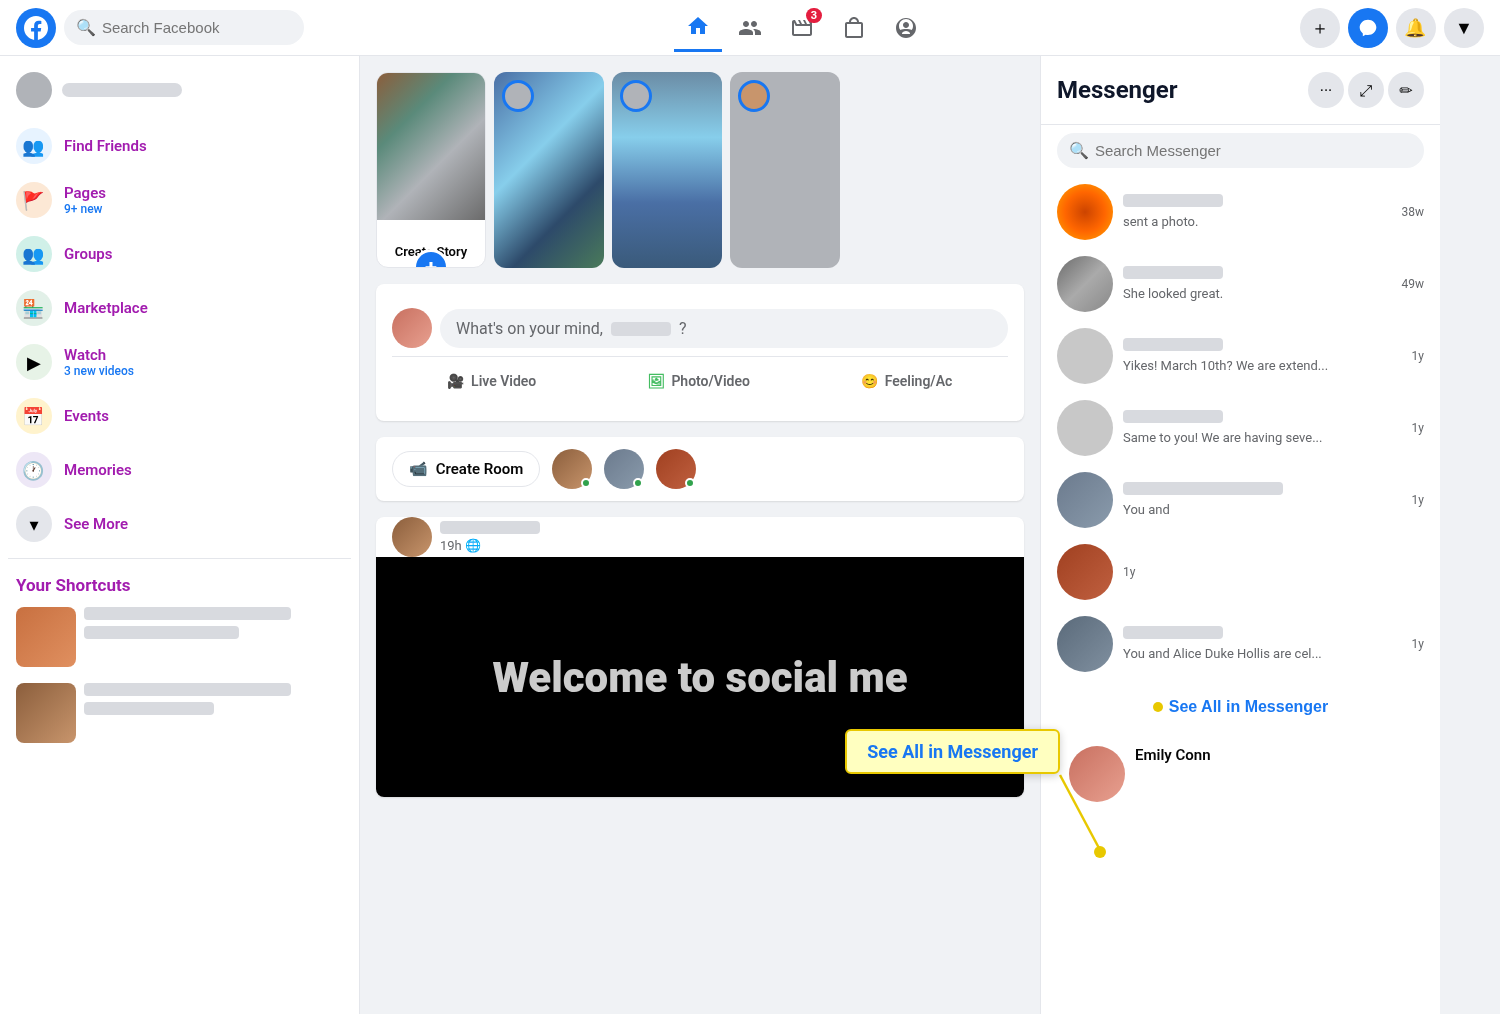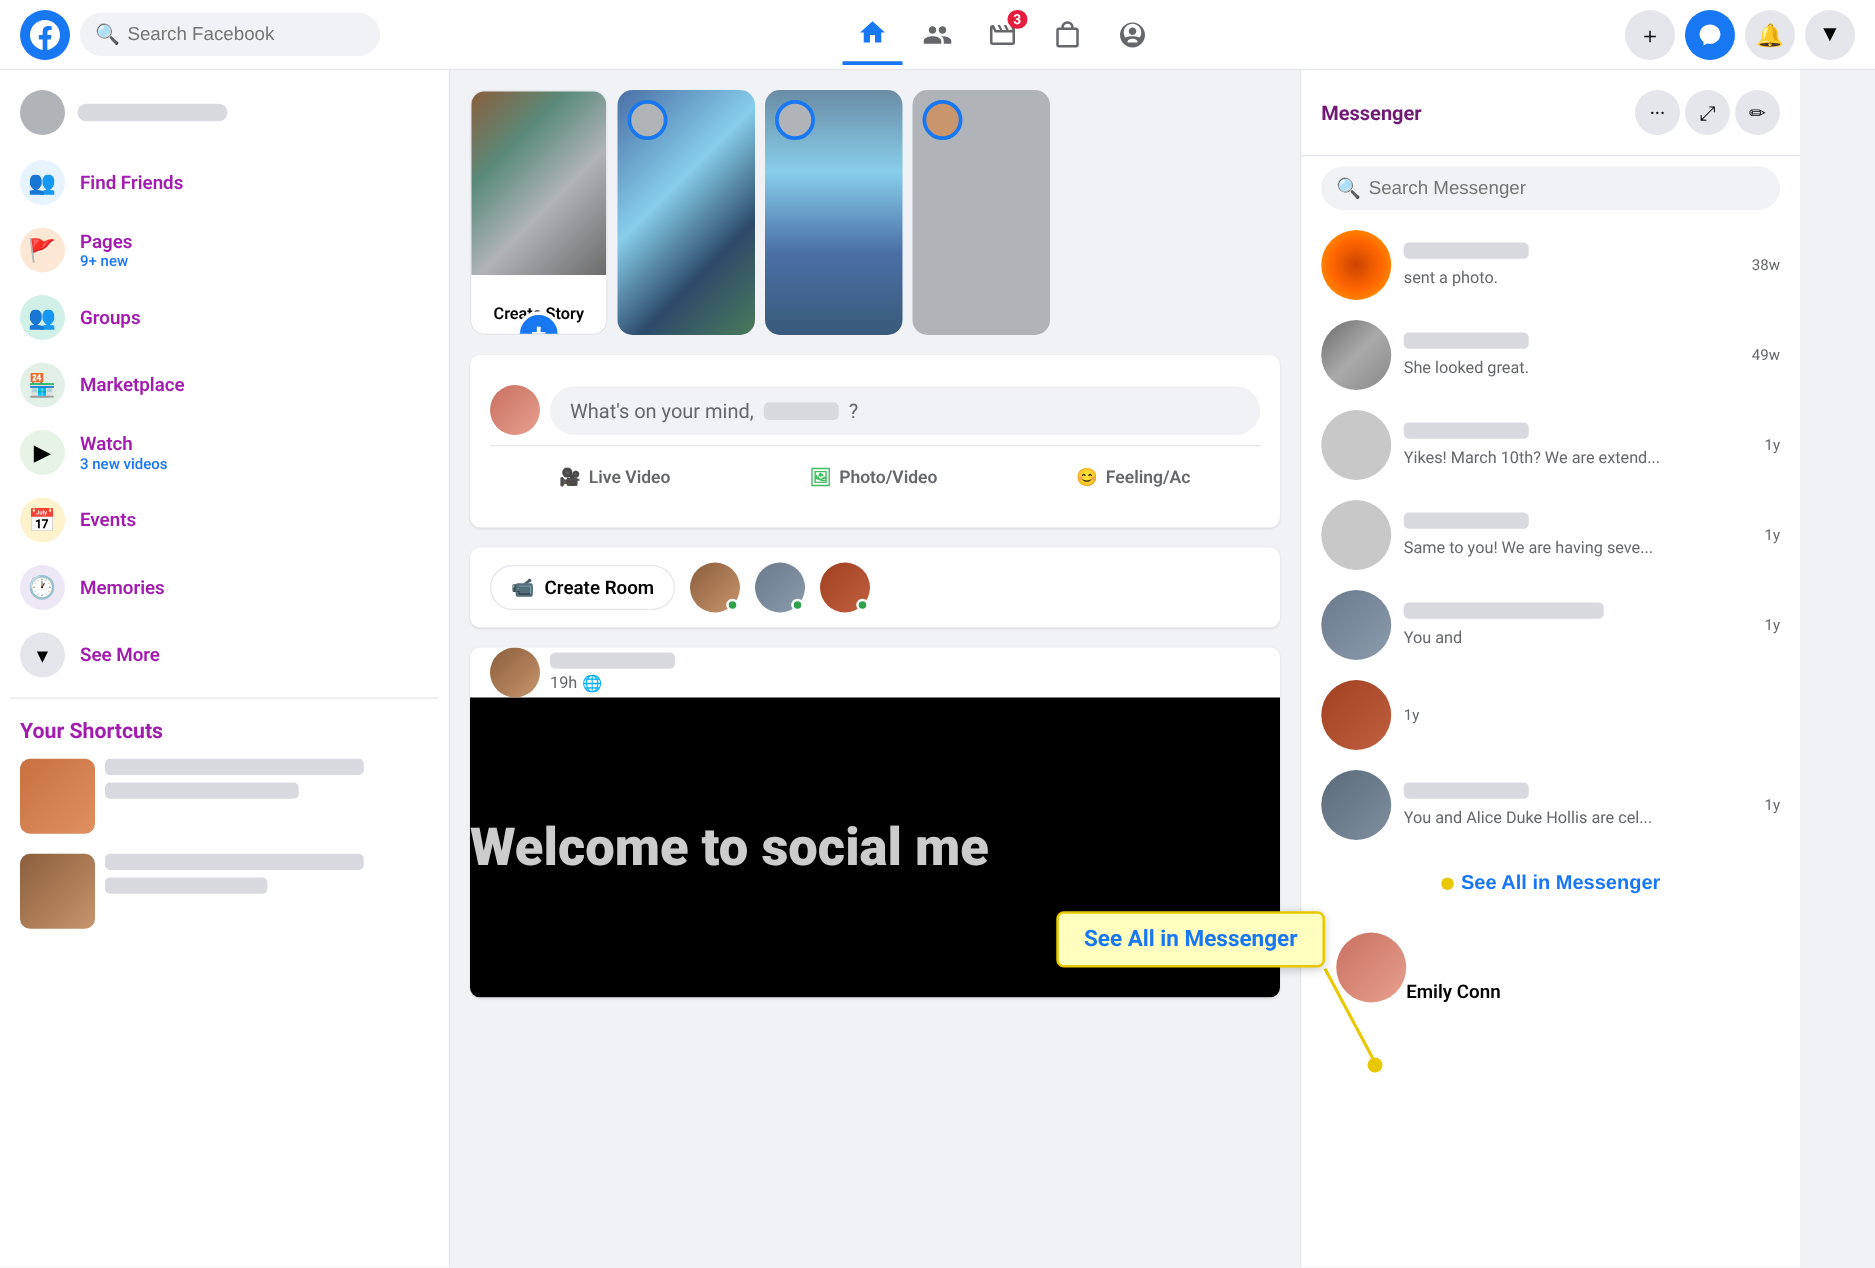--- a/index.html
+++ b/index.html
@@ -76,31 +76,31 @@
     .room-avatar { width: 40px; height: 40px; border-radius: 50%; background: #b0b3b8; flex-shrink: 0; position: relative; }
     .online-dot { position: absolute; bottom: 1px; right: 1px; width: 10px; height: 10px; background: #31a24c; border-radius: 50%; border: 2px solid #fff; }
 
     
     .feed-post { background: #fff; border-radius: 8px; box-shadow: 0 1px 2px rgba(0,0,0,0.1); overflow: hidden; }
     .feed-post-header { display: flex; align-items: center; gap: 8px; padding: 0 16px; }
     .feed-post-avatar { width: 40px; height: 40px; border-radius: 50%; background: #b0b3b8; flex-shrink: 0; }
     .feed-post-meta { flex: 1; }
     .feed-post-name { background: #d8dadf; height: 13px; width: 100px; border-radius: 4px; margin-bottom: 4px; }
     .feed-post-time { font-size: 13px; color: #65676b; display: flex; align-items: center; gap: 4px; }
-    .feed-post-video { width: 100%; height: 240px; background: #000; display: flex; align-items: center; justify-content: flex-start; }
+    .feed-post-video { width: 100%; height: 240px; background: #000; display: flex; align-items: center; justify-content: center; }
     .feed-post-video-text { font-size: 42px; font-weight: 900; color: white; opacity: 0.8; }
 
     
     .messenger-panel {
       width: 400px; flex-shrink: 0; background: #fff;
       border-left: 1px solid #e4e6eb; display: flex; flex-direction: column;
       height: 100%;
     }
     .messenger-header { padding: 16px; display: flex; align-items: center; justify-content: space-between; border-bottom: 1px solid #e4e6eb; }
-    .messenger-title { font-size: 16px; font-weight: 700; color: #701a75; }
+    .messenger-title { font-size: 24px; font-weight: 700; color: #0f172a; }
     .messenger-header-icons { display: flex; gap: 4px; }
     .messenger-icon-btn { width: 36px; height: 36px; border-radius: 50%; background: #e4e6eb; display: flex; align-items: center; justify-content: center; cursor: pointer; color: #050505; font-size: 16px; }
     .messenger-search { padding: 8px 16px; }
     .messenger-search-box { background: #f0f2f5; border-radius: 20px; padding: 8px 12px; display: flex; align-items: center; gap: 6px; }
     .messenger-search-box input { border: none; background: transparent; outline: none; font-size: 15px; color: #050505; width: 100%; }
     .messenger-list { flex: 1; overflow-y: auto; }
     .messenger-item { display: flex; align-items: center; gap: 10px; padding: 8px 16px; cursor: pointer; }
     .msg-avatar { width: 56px; height: 56px; border-radius: 50%; background: #b0b3b8; flex-shrink: 0; overflow: hidden; }
     .msg-avatar-1 { background: linear-gradient(135deg, #8B5E3C, #c8956c); }
     .msg-avatar-2 { background: radial-gradient(circle, #cc4400, #ff6600, #ffaa00); }
@@ -112,21 +112,21 @@
     .msg-content { flex: 1; min-width: 0; }
     .msg-name { background: #d8dadf; height: 13px; width: 100px; border-radius: 4px; margin-bottom: 4px; }
     .msg-preview { font-size: 13px; color: #65676b; white-space: nowrap; overflow: hidden; text-overflow: ellipsis; }
     .msg-time { font-size: 12px; color: #65676b; flex-shrink: 0; }
 
     
     .see-all-container { position: relative; padding: 8px 16px 12px; }
     .see-all-btn { display: flex; align-items: center; justify-content: center; width: 100%; padding: 10px; background: #fff; border: none; cursor: pointer; font-size: 16px; font-weight: 700; color: #1877f2; border-radius: 8px; }
 
     
-    .emily-row { display: flex; align-items: flex-end; padding: 8px 28px; }
+    .emily-row { display: flex; align-items: flex-start; gap: 10px; padding: 8px 28px; }
     .emily-avatar { width: 56px; height: 56px; border-radius: 50%; background: linear-gradient(135deg, #c87060, #e8a090); flex-shrink: 0; }
 
     
     ::-webkit-scrollbar { width: 6px; }
     ::-webkit-scrollbar-track { background: transparent; }
     ::-webkit-scrollbar-thumb { background: #c4c4c4; border-radius: 3px; }
 
     .dot-indicator {
       width: 10px; height: 10px;
       background: #e8c800;

